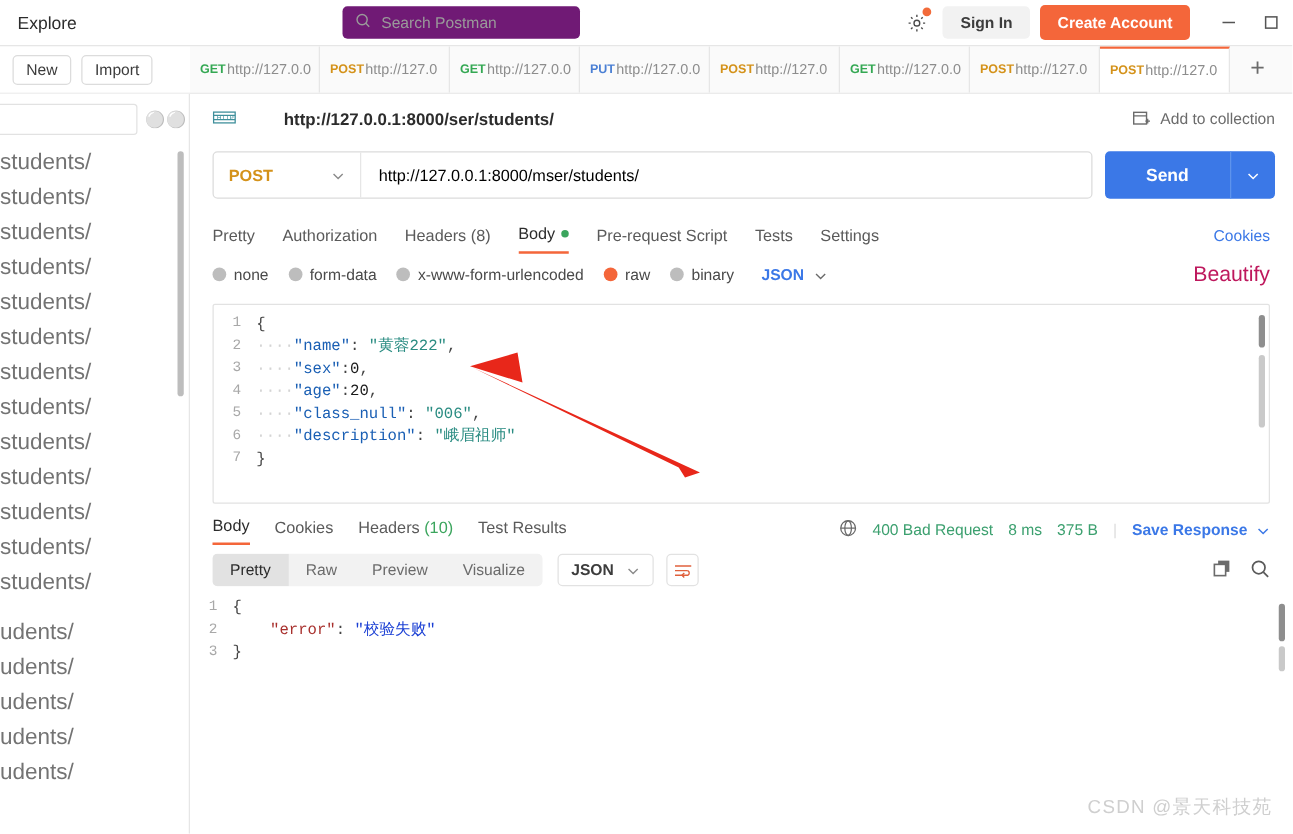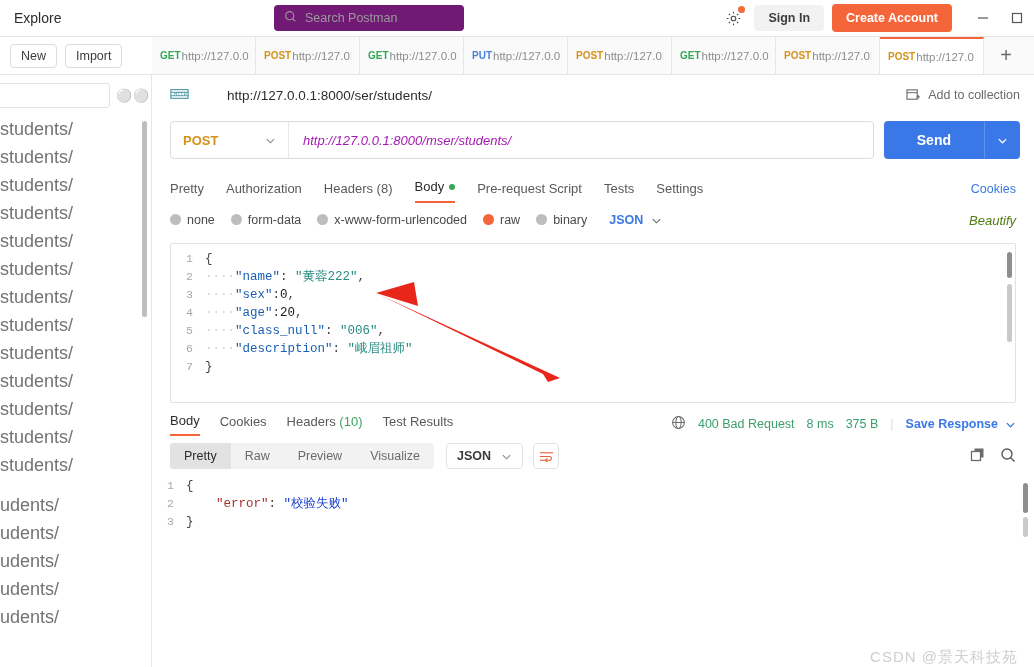--- a/index.html
+++ b/index.html
@@ -76,34 +76,34 @@
   }
   .side-scrollbar{
     position:absolute; right:4px; top:46px; width:5px; height:196px;
     background:#bdbdbd; border-radius:3px;
   }
   
   .pane{ flex:1; display:flex; flex-direction:column; min-width:0; }
   .crumbrow{
     height:40px; display:flex; align-items:center; padding:0 14px 0 18px; gap:10px;
   }
-  .crumb-url{ font-size:13.5px; font-weight:normal; color:#2c2c2c;padding-left:28px; }
+  .crumb-url{ font-size:13.5px; font-weight:bold; color:#2c2c2c;padding-left:28px; }
   .crumbrow .sp{ flex:1; }
   .addcoll{ display:flex; align-items:center; gap:7px; color:#6b6b6b; font-size:12.5px; }
   .urlrow{ display:flex; align-items:center; gap:10px; padding:0 14px 0 18px; height:50px;}
   .url-field{
     flex:1; height:38px; border:1px solid #dcdcdc; border-radius:4px;
     display:flex; align-items:center; background:#fff;
   }
   .method{
     width:118px; display:flex; align-items:center; justify-content:space-between;
     padding:0 12px; color:#d4921a; font-weight:bold; font-size:13px;
     border-right:1px solid #e6e6e6; height:100%;
   }
-  .url-text{ padding-left:14px; font-size:13px; color:#a21caf;font-style:italic; }
+  .url-text{ padding-left:14px; font-size:13px; color:#000000; }
   .send{
     height:38px; background:#3b78e7; color:#fff; border-radius:4px;
     display:flex; align-items:center; font-weight:bold; font-size:14px;
   }
   .send .lbl{ padding:0 33px;text-align:center; }
   .send .car{ border-left:1px solid #5e93ec; padding:0 12px; height:100%; display:flex; align-items:center;}
   .reqtabs{
     display:flex; align-items:flex-end; gap:22px;
     padding:0 18px; height:32px; font-size:13px; color:#5a5a5a;
     position:relative; margin-top:6px;
@@ -112,21 +112,21 @@
   .reqtabs .t.active{ color:#2c2c2c; border-bottom:2px solid #f4663a; }
   .dot-green{ width:6px; height:6px; border-radius:50%; background:#3ba55d; display:inline-block;}
   .cookies-link{ position:absolute; right:18px; bottom:7px; color:#3b78e7; font-size:12.5px; }
   .bodybar{
     display:flex; align-items:center; gap:16px; padding:0 18px; height:34px;
     font-size:12.5px; color:#4a4a4a; position:relative;
   }
   .radio{ width:11px; height:11px; border-radius:50%; background:#bdbdbd; display:inline-block; margin-right:6px; vertical-align:-1px;}
   .radio.on{ background:#f4663a; }
   .jsonsel{ color:#3b78e7; font-weight:bold; display:flex; align-items:center; gap:8px; margin-left:6px;}
-  .beautify{ position:absolute; right:18px; color:#4d7c0f; font-size:13px;font-style:italic; }
+  .beautify{ position:absolute; right:18px; color:#be185d; font-size:17px; }
   .editor{
     margin:6px 18px 0 18px; border:1px solid #e2e2e2; border-radius:2px;
     height:160px; position:relative; overflow:hidden; background:#fff;
   }
   .gutter{
     position:absolute; left:0; top:0; bottom:0; width:28px;
     color:#a8a8a8; font-family:"Liberation Mono", monospace; font-size:11.5px;
     text-align:right; padding:6px 6px 0 0;
   }
   .gutter div{ height:18px; line-height:18px; }
@@ -157,21 +157,21 @@
   .seg .s.active{ background:#e2e2e2; color:#2c2c2c; }
   .jsonsel2{ display:flex; align-items:center; gap:10px; border:1px solid #e2e2e2; border-radius:4px; height:26px; padding:0 10px; margin-left:12px; font-size:12.5px; color:#3c3c3c; font-weight:bold;}
   .wrapbtn{ width:26px; height:26px; border:1px solid #e2e2e2; border-radius:4px; margin-left:10px; display:flex; align-items:center; justify-content:center;}
   .respicons{ position:absolute; right:18px; display:flex; align-items:center; gap:14px; color:#5a5a5a;}
   .resp-editor{ position:relative; height:120px; margin-top:2px; }
   .resp-scroll{ position:absolute; right:6px; top:8px; width:5px; height:30px; background:#8e8e8e; border-radius:3px;}
   .resp-scroll2{ position:absolute; right:6px; top:42px; width:5px; height:20px; background:#c9c9c9; border-radius:3px;}
   .rk{ color:#a8302d; } .rs{ color:#1a3fd4; }
   .arrow-svg{ position:absolute; left:0; top:0; pointer-events:none; }
   .watermark{
-    position:absolute; right:16px; bottom:0; color:#cfcfcf;
+    position:absolute; right:16px; bottom:12px; color:#cfcfcf;
     font-size:15px; letter-spacing:1px;
   }
 </style>
 </head>
 <body>
 
 <div class="topbar">
   <div class="explore">Explore</div>
   <div class="search-box">
     <span>

